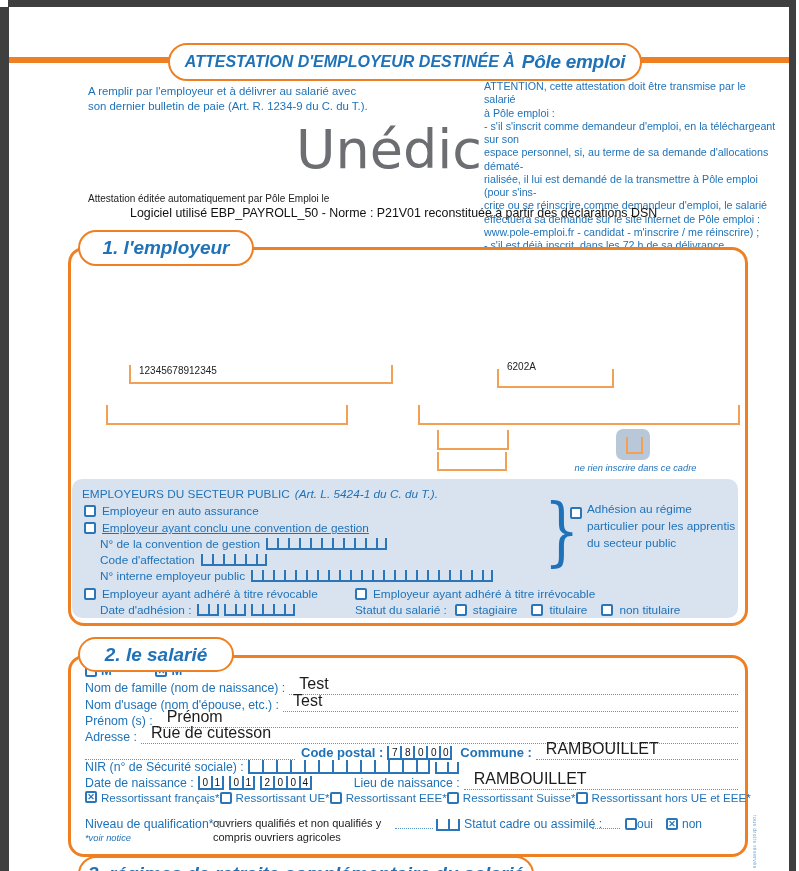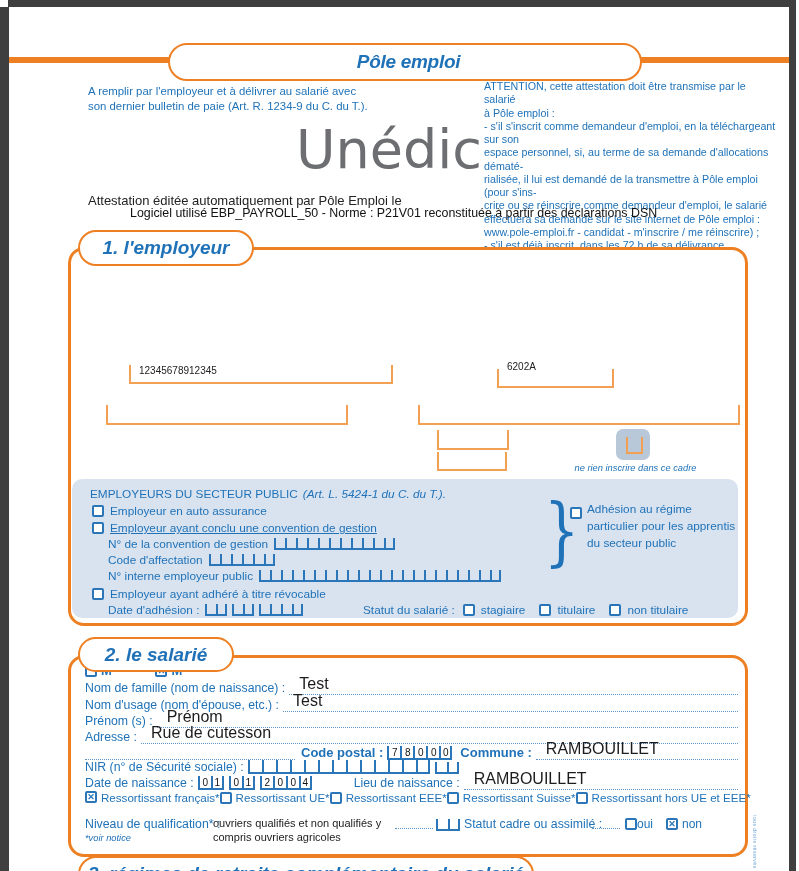--- a/index.html
+++ b/index.html
@@ -32,51 +32,52 @@
   .combi .cc:last-child{border-right:2px solid #2a76b8;}
   .combi.big .cc{width:13px;height:14px;line-height:14px;font-size:10px;}
   .combi.nir .cc{width:14px;height:14px;}
   .combi.key .cc{width:12px;height:12px;}
   
   .drow{position:absolute;display:flex;align-items:flex-end;font-size:12.3px;color:#1f72b8;}
   .drow .dl{white-space:nowrap;margin-right:4px;}
   .fill{position:relative;flex:1;border-bottom:1.3px dotted #5b94c8;height:14px;}
   .fill .fv{position:absolute;left:10px;bottom:1px;font-size:16px;color:#1c1c1c;white-space:nowrap;}
   .fillw{position:relative;border-bottom:1.3px dotted #5b94c8;height:14px;flex:none;}
-  .pubrow{position:absolute;display:flex;align-items:center;color:#1f72b8;font-size:11.8px;white-space:nowrap;margin-left:8px;}
+  .pubrow{position:absolute;display:flex;align-items:center;color:#1f72b8;font-size:11.8px;white-space:nowrap;}
   .pubrow .cb{margin-right:6px;}
   .gray-sq{position:absolute;background:#b9c8d9;border-radius:7px;}
   .microtext{position:absolute;writing-mode:vertical-rl;font-size:5px;color:#6aa4d8;letter-spacing:.5px;}
 </style>
 </head>
 <body>
 
 <div id="page">
 
   <div class="bar" style="left:8px;top:0;width:788px;height:7px;"></div>
   <div class="bar" style="left:0;top:7px;width:9px;height:864px;"></div>
   <div class="bar" style="left:789px;top:7px;width:7px;height:864px;"></div>
 
   <div class="abs" style="left:9px;top:57px;width:780px;height:6px;background:#ee8023;"></div>
   <div class="pill" style="left:168px;top:43px;width:470px;height:34px;border-radius:22px;">
+    <span style="font-size:16px;">ATTESTATION D'EMPLOYEUR DESTINÉE À</span>
     <span style="font-size:19px;margin-left:7px;letter-spacing:-0.3px;">Pôle emploi</span>
   </div>
   <div class="abs blue pre" style="left:88px;top:84px;width:350px;font-size:11.4px;line-height:1.32;">A remplir par l'employeur et à délivrer au salarié avec
 son dernier bulletin de paie (Art. R. 1234-9 du C. du T.).</div>
   <div class="abs blue pre" style="left:484px;top:80px;width:296px;font-size:10.7px;line-height:1.24;">ATTENTION, cette attestation doit être transmise par le salarié
 à Pôle emploi :
 - s'il s'inscrit comme demandeur d'emploi, en la téléchargeant sur son
 espace personnel, si, au terme de sa demande d'allocations dématé-
 rialisée, il lui est demandé de la transmettre à Pôle emploi (pour s'ins-
 crire ou se réinscrire comme demandeur d'emploi, le salarié
 effectuera sa demande sur le site internet de Pôle emploi :
 www.pole-emploi.fr - candidat - m'inscrire / me réinscrire) ;
 - s'il est déjà inscrit, dans les 72 h de sa délivrance.</div>
   <div class="abs" style="left:296px;top:118px;font-size:54px;color:#6d6e71;font-family:'DejaVu Sans',sans-serif;">Unédic</div>
-  <div class="abs" style="left:88px;top:193px;font-size:13px;color:#222;">Attestation éditée automatiquement par Pôle Emploi le</div>
+  <div class="abs" style="left:88px;top:193px;font-size:10px;color:#222;">Attestation éditée automatiquement par Pôle Emploi le</div>
   <div class="abs" style="left:130px;top:206px;font-size:12.4px;color:#111;">Logiciel utilisé EBP_PAYROLL_50 - Norme : P21V01 reconstituée à partir des déclarations DSN</div>
   <div class="microtext" style="left:752px;top:815px;">tous droits réservés</div>
 
   <div class="secbox" style="left:68px;top:247px;width:674px;height:373px;"></div>
   <div class="pill" style="left:78px;top:230px;width:172px;height:32px;font-size:19px;">
     <span>1. l'employeur</span>
   </div>
 
   <div class="lbl" style="left:90px;top:340px;">Téléphone :</div>
   <div class="lbl" style="left:90px;top:356px;">Statut juridique :</div>
@@ -168,20 +169,24 @@
         <span class="cc"></span>
         <span class="cc"></span>
         <span class="cc"></span>
         <span class="cc"></span>
         <span class="cc"></span>
       </span>
   </div>
   <div class="pubrow" style="left:84px;top:587px;z-index:2;">
     <span class="cb"></span>
     <span>Employeur ayant adhéré à titre révocable</span>
+  </div>
+  <div class="pubrow" style="left:355px;top:587px;z-index:2;">
+    <span class="cb"></span>
+    <span>Employeur ayant adhéré à titre irrévocable</span>
   </div>
   <div class="pubrow" style="left:100px;top:603px;z-index:2;">
     <span style="margin-right:6px;">Date d'adhésion :</span>
     <span class="combi">
         <span class="cc"></span>
         <span class="cc"></span>
       </span>
     <span style="width:5px;"></span>
     <span class="combi">
         <span class="cc"></span>

